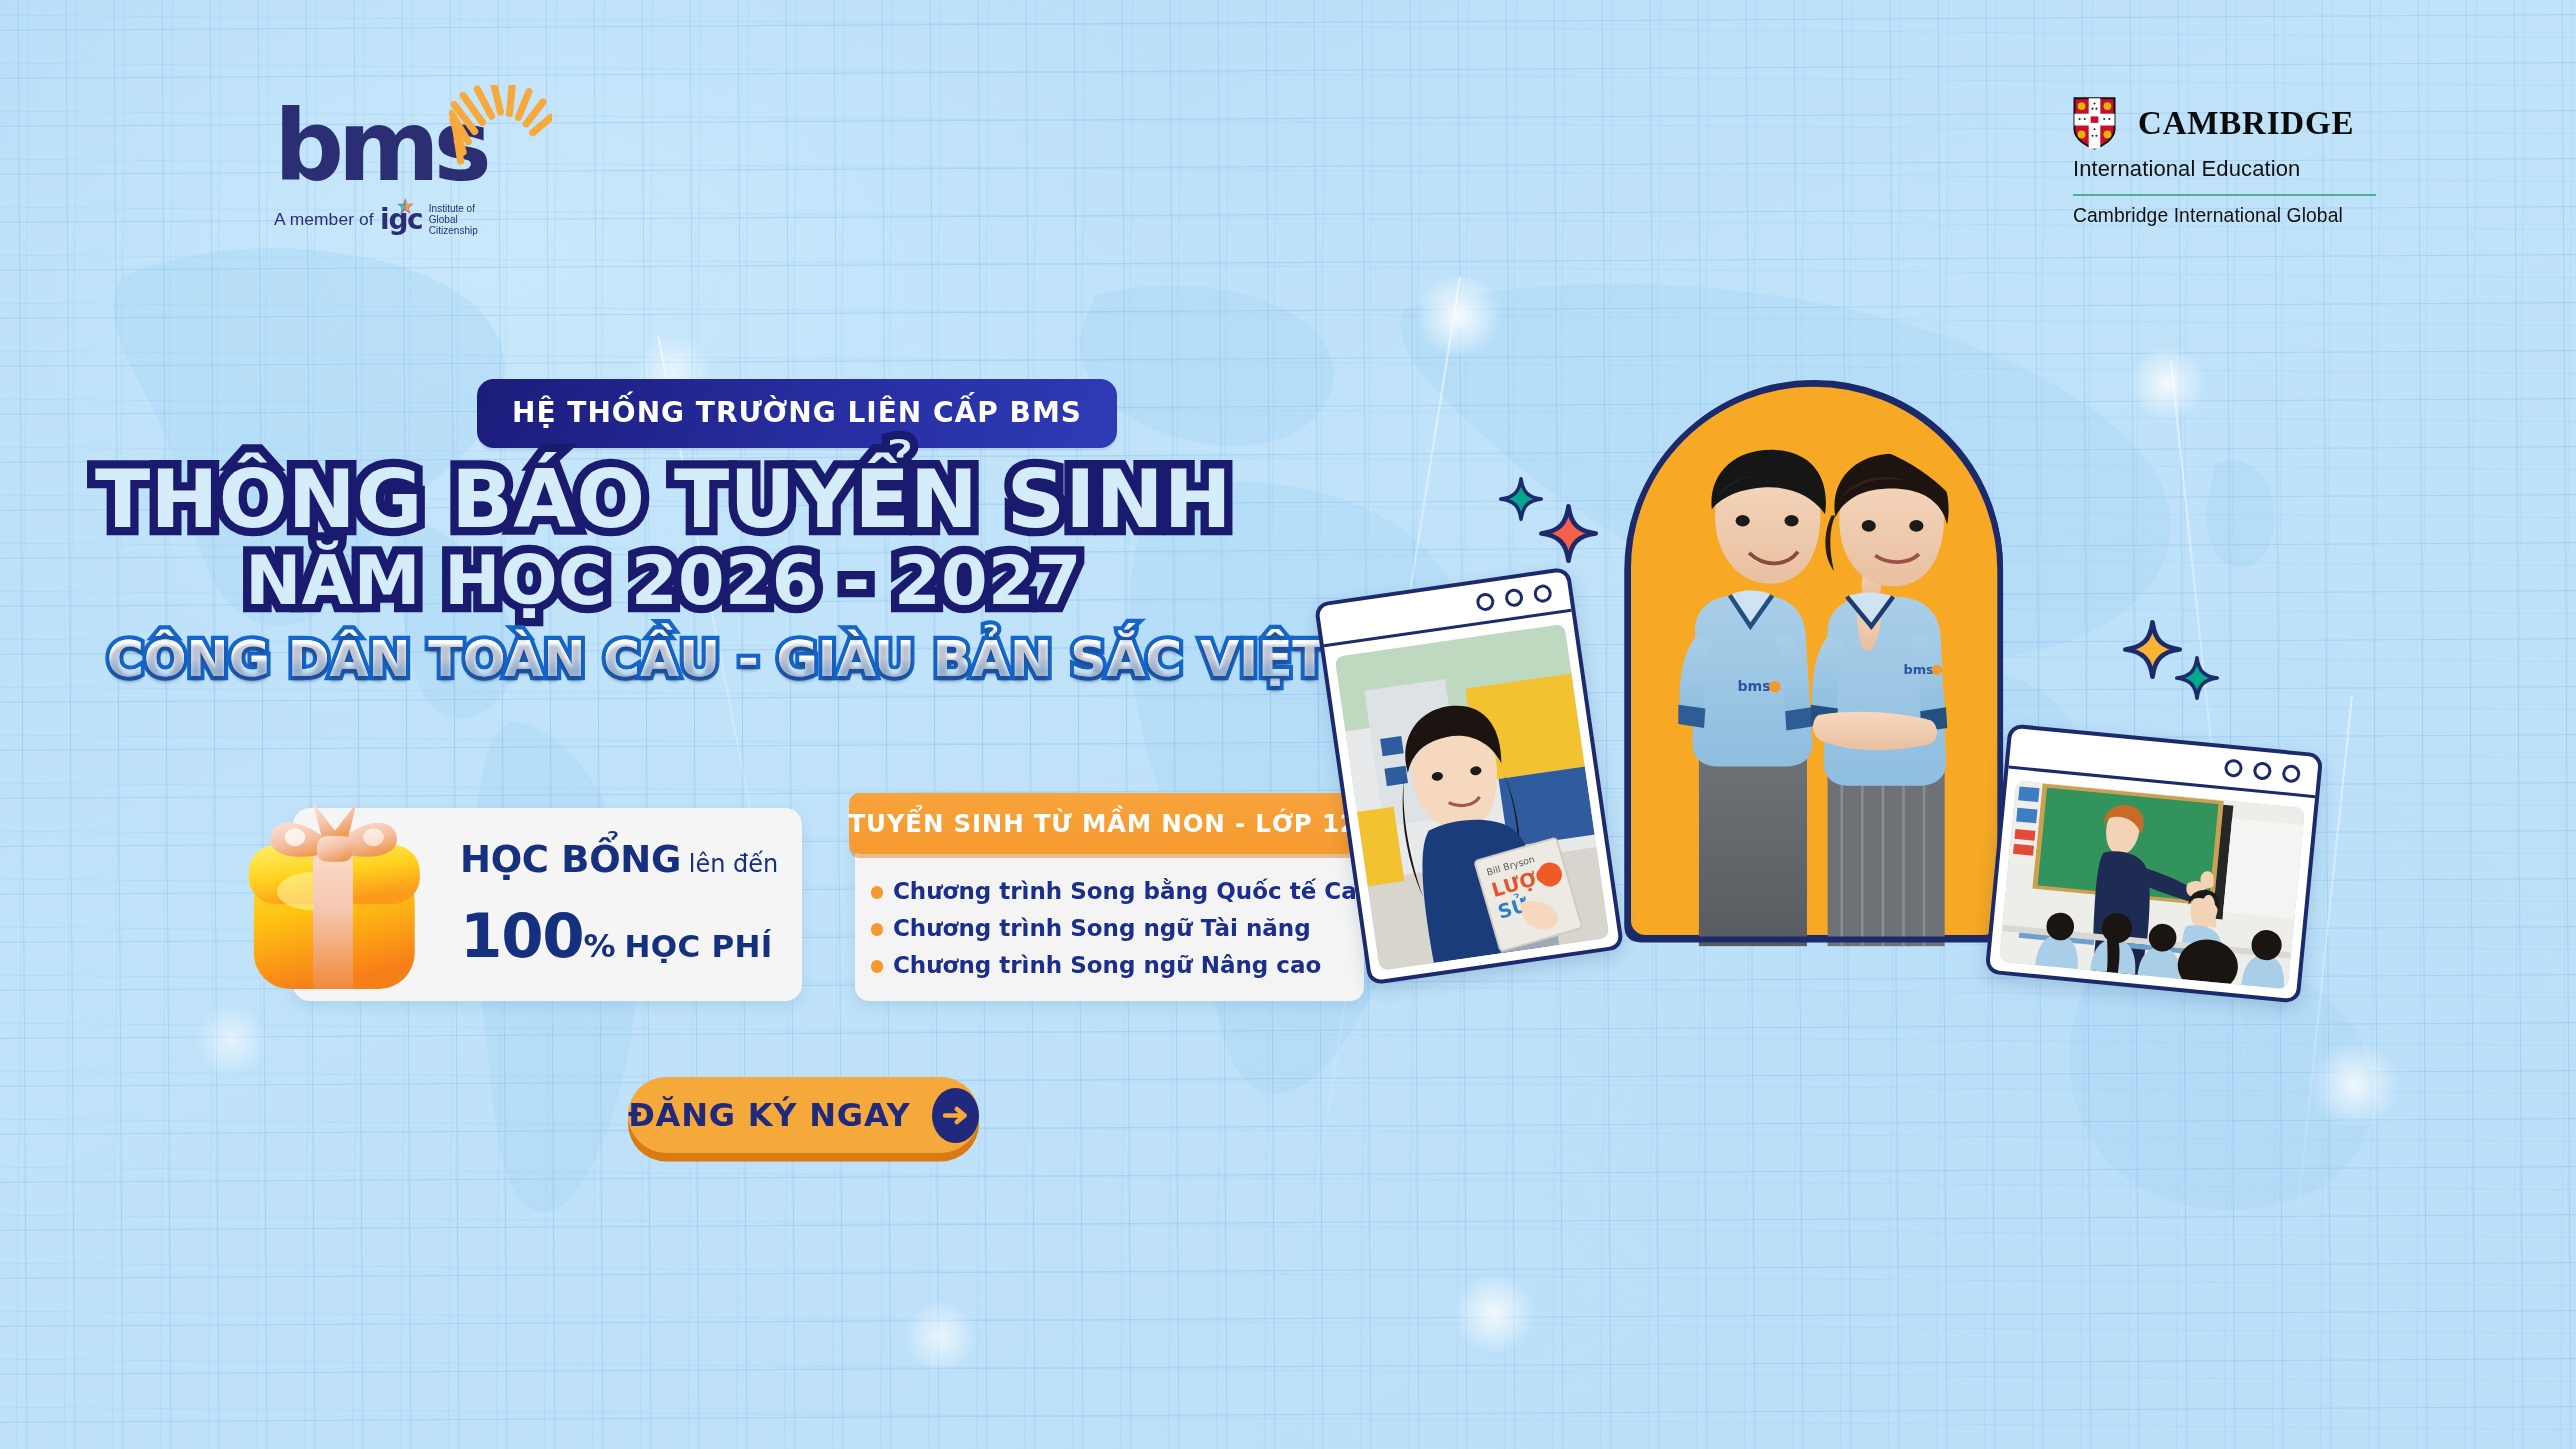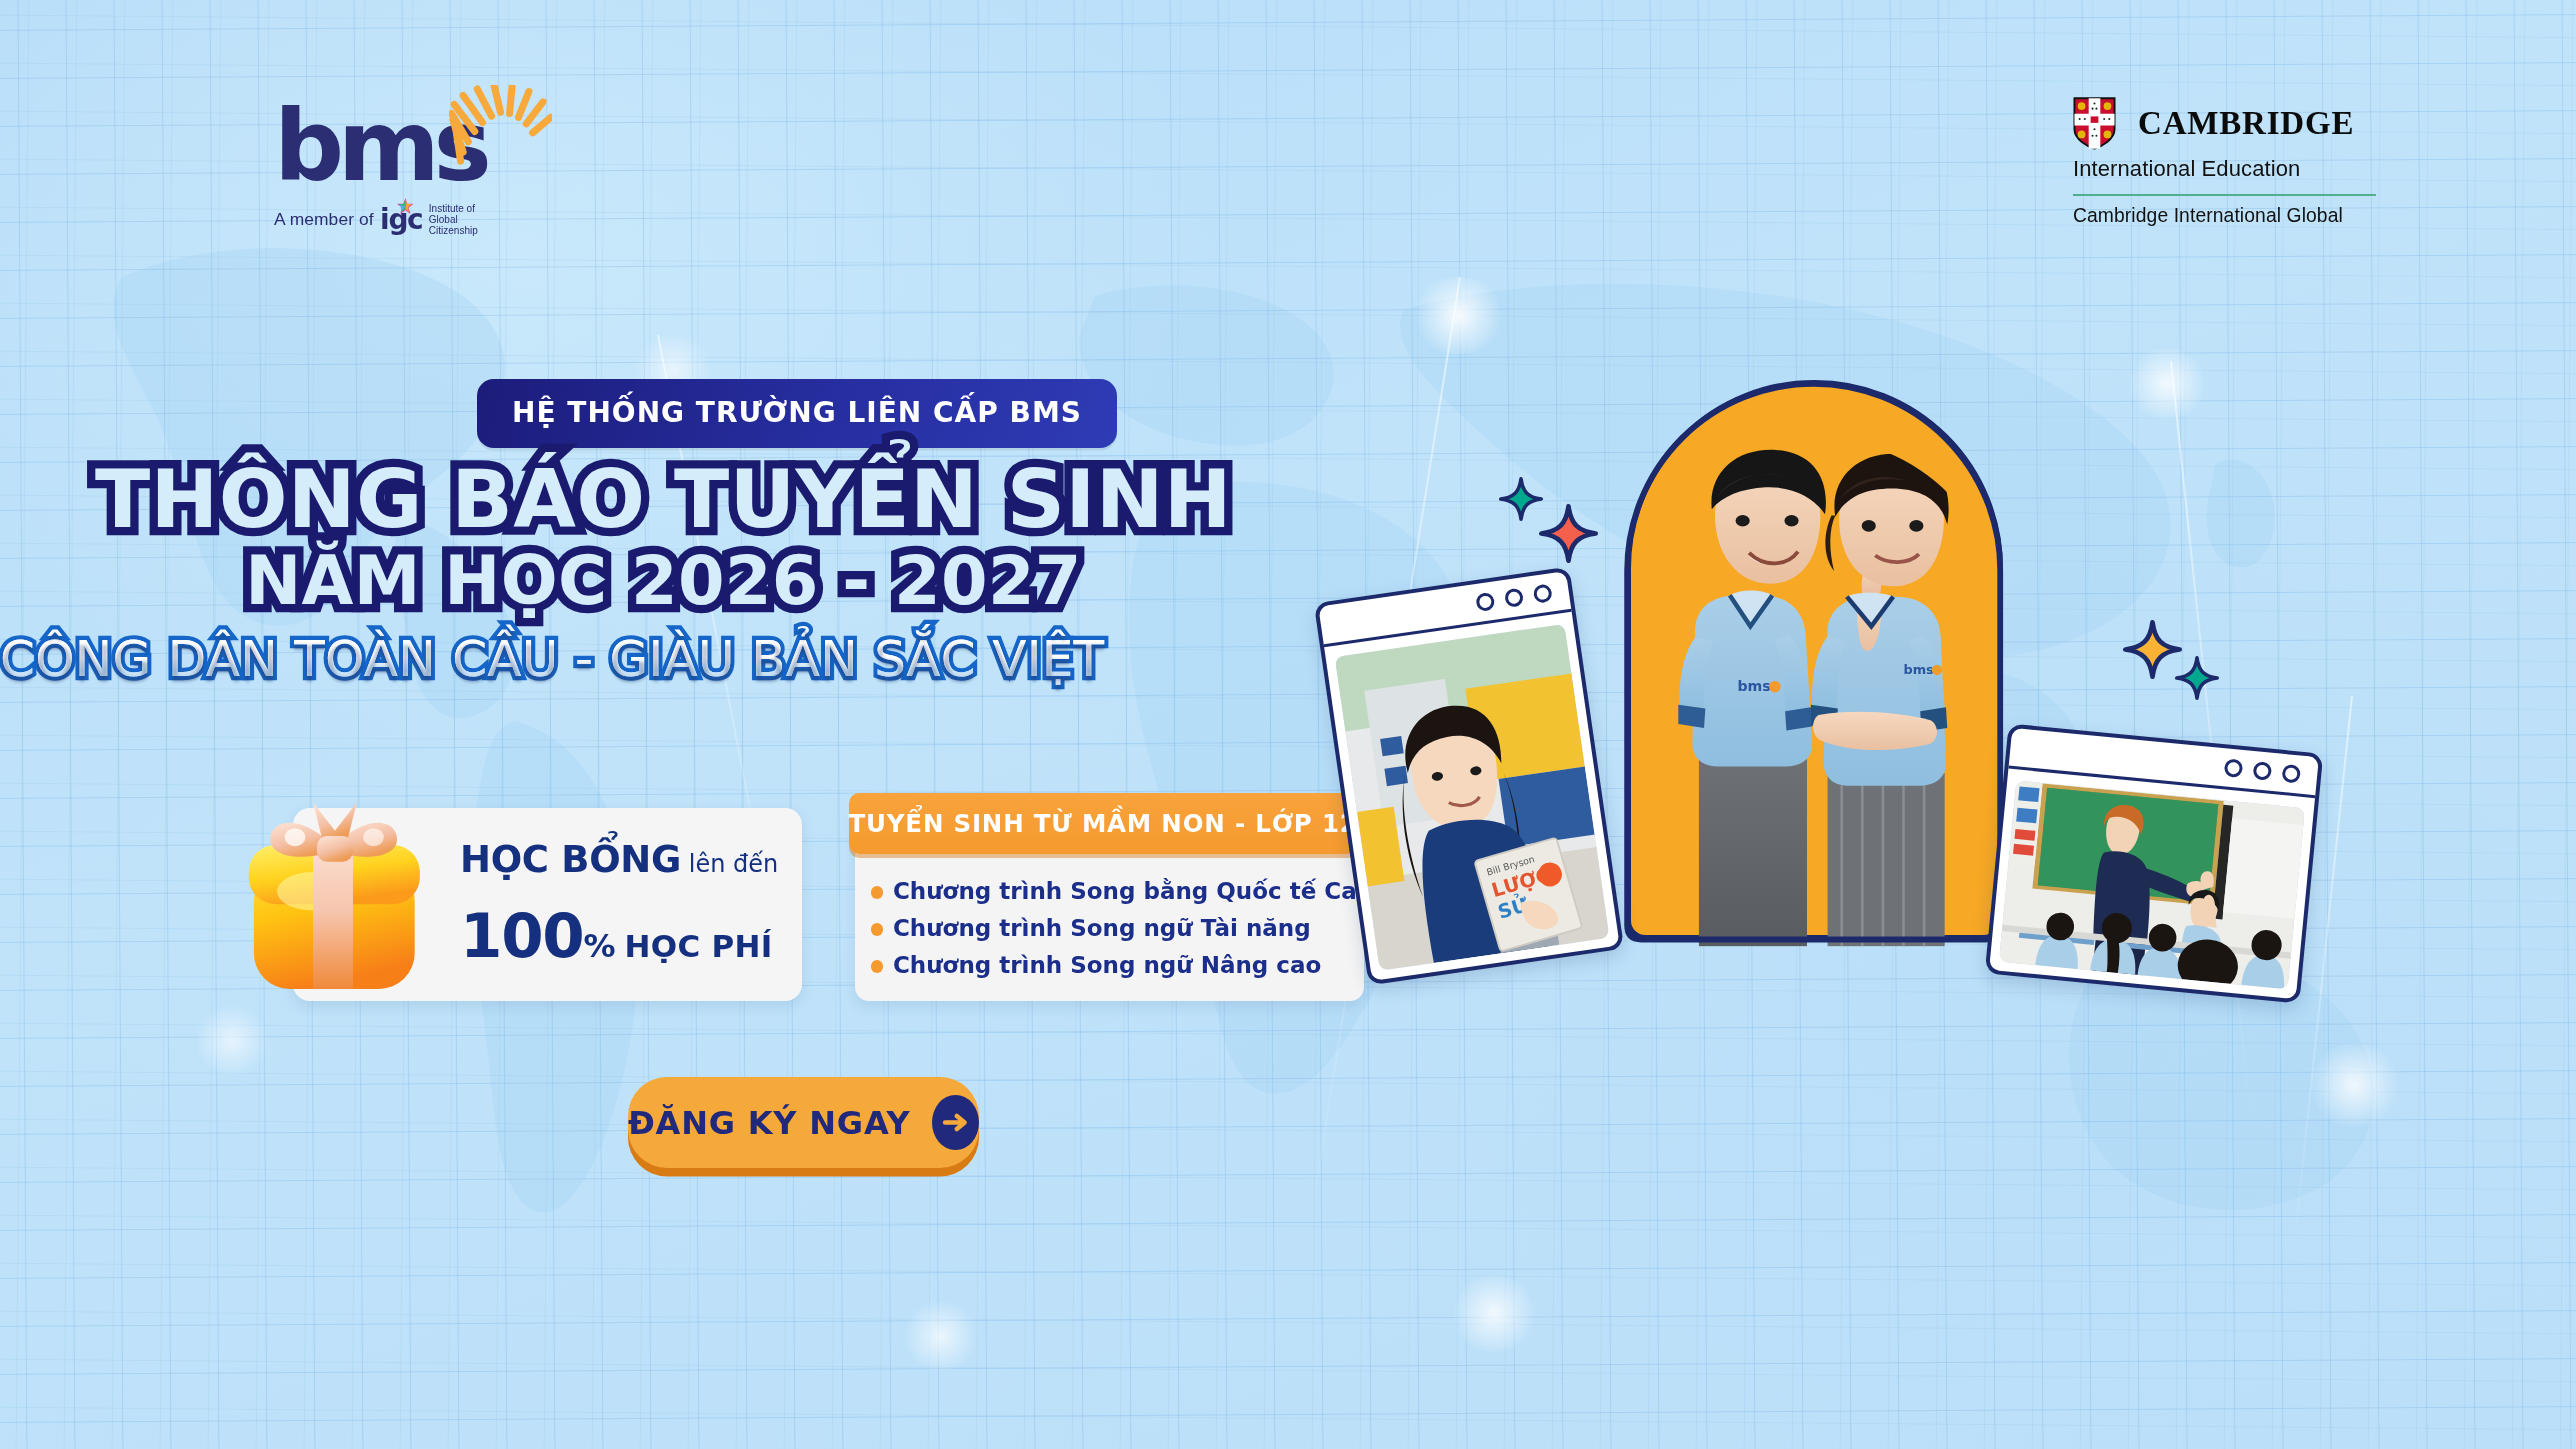--- a/index.html
+++ b/index.html
@@ -77,22 +77,22 @@
     position:relative; text-align:center; width:1327px;
     font-family:"DejaVu Sans", sans-serif;
     font-weight:800; color:#D5ECFA;
     letter-spacing:0.3px; white-space:nowrap;
   }
   .h1{ font-size:81px; line-height:1.12; margin-top:93px;
        -webkit-text-stroke:16.7px #1A1A6E; paint-order:stroke fill;text-align:center; }
   .h2{ font-size:67px; line-height:1.2; margin-top:-3.9px;
        -webkit-text-stroke:16.7px #1A1A6E; paint-order:stroke fill; }
   .h3{
-    position:relative; width:1327px; text-align:left; margin-top:9px;
-    font-family:"DejaVu Sans", sans-serif; font-size:50px; font-weight:400;
+    position:relative; width:1327px; text-align:right; margin-top:9px;
+    font-family:"DejaVu Sans", sans-serif; font-size:50px; font-weight:700;
     letter-spacing:0.3px; white-space:nowrap;
     color:#F6FBFF;
     -webkit-text-stroke:8.4px #1566C8; paint-order:stroke fill;
     text-shadow:0 4.5px 3.2px rgba(40,60,110,.30);
   }
   .h3 .inner{
     position:absolute; left:0; right:0; top:0;
     background:linear-gradient(180deg,#FFFFFF 0%,#FFFFFF 48%,#C4DFF4 70%,#EAF5FD 100%);
     -webkit-background-clip:text; background-clip:text; color:transparent;
     -webkit-text-stroke:0;
@@ -132,21 +132,21 @@
     font-size:24.5px; font-weight:800; letter-spacing:0.8px; white-space:nowrap;
   }
   .prog-list{ position:absolute; left:15.5px; top:70px; width:489px; }
   .prog-item{ display:flex; align-items:flex-start; gap:10.3px; margin-bottom:11px; }
   .prog-dot{ width:12.2px; height:12.2px; border-radius:50%; background:#F59A2E; margin-top:8.4px; flex:0 0 auto; }
   .prog-label{ font-family:"DejaVu Sans", sans-serif; font-size:23px; font-weight:700; color:#1B2E8A; white-space:nowrap; }
 
   
   #cta{
     position:absolute; left:628px; top:1077px;
-    width:351px; height:91px;
+    width:351px; height:76px;
     background:#F6A93B; border-radius:39px;
     box-shadow:0 8.4px 0 #D97B13;
     display:flex; align-items:center; justify-content:center; gap:22px;
     cursor:pointer;
   }
   #cta .label{
     font-family:"DejaVu Sans", sans-serif; font-size:32px; font-weight:800;
     color:#21297C; letter-spacing:0.8px; white-space:nowrap;
   }
   .cta-circ{ width:55px; height:55px; border-radius:50%; background:#21297C; display:flex; align-items:center; justify-content:center; }

